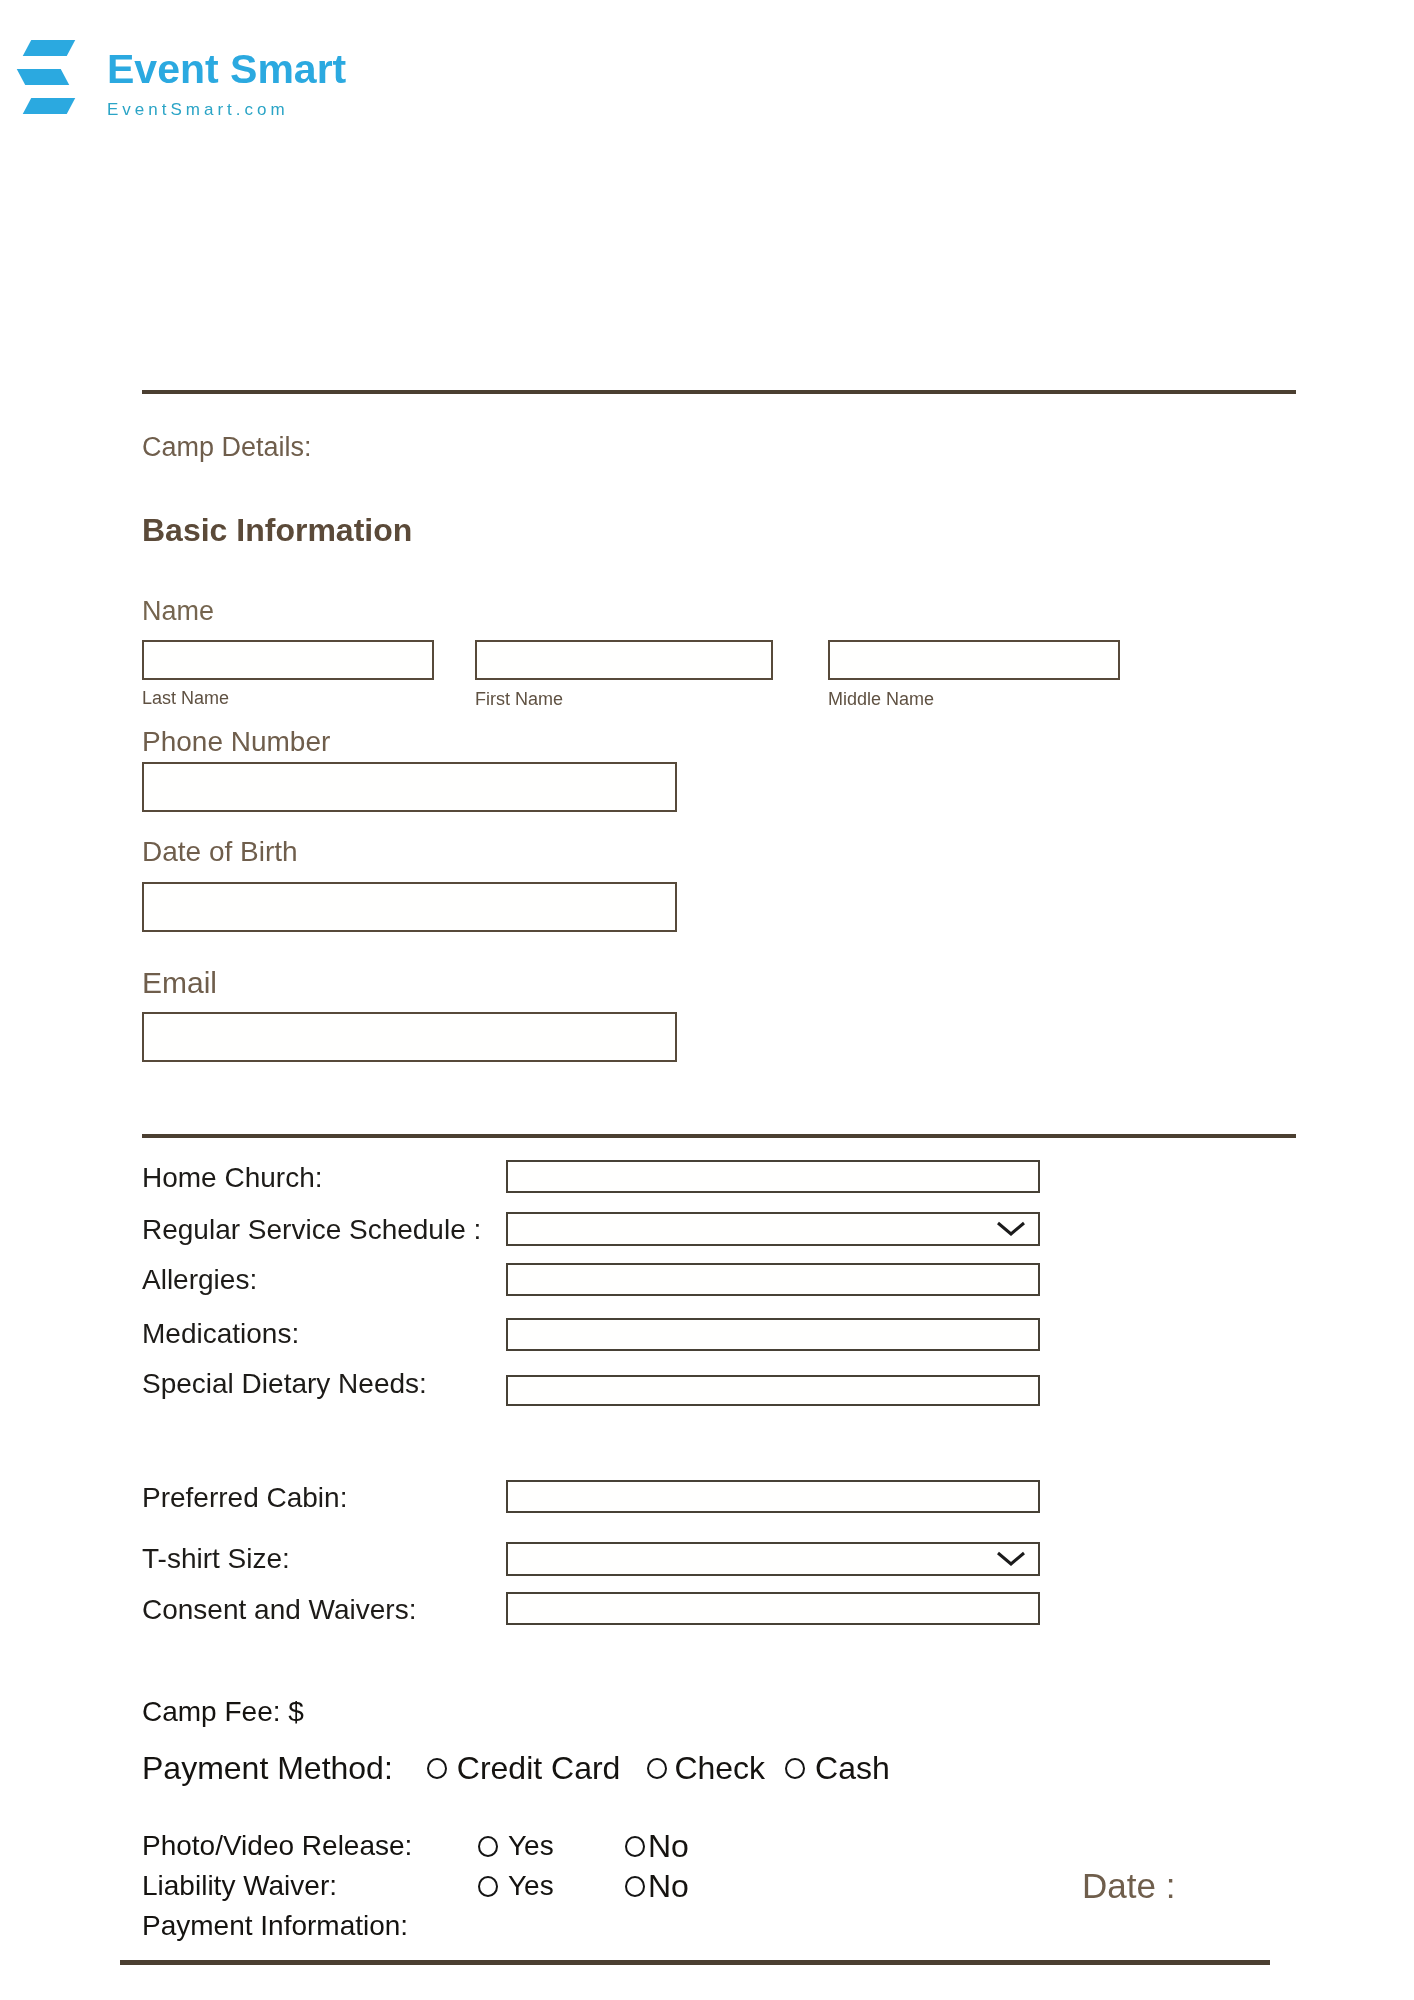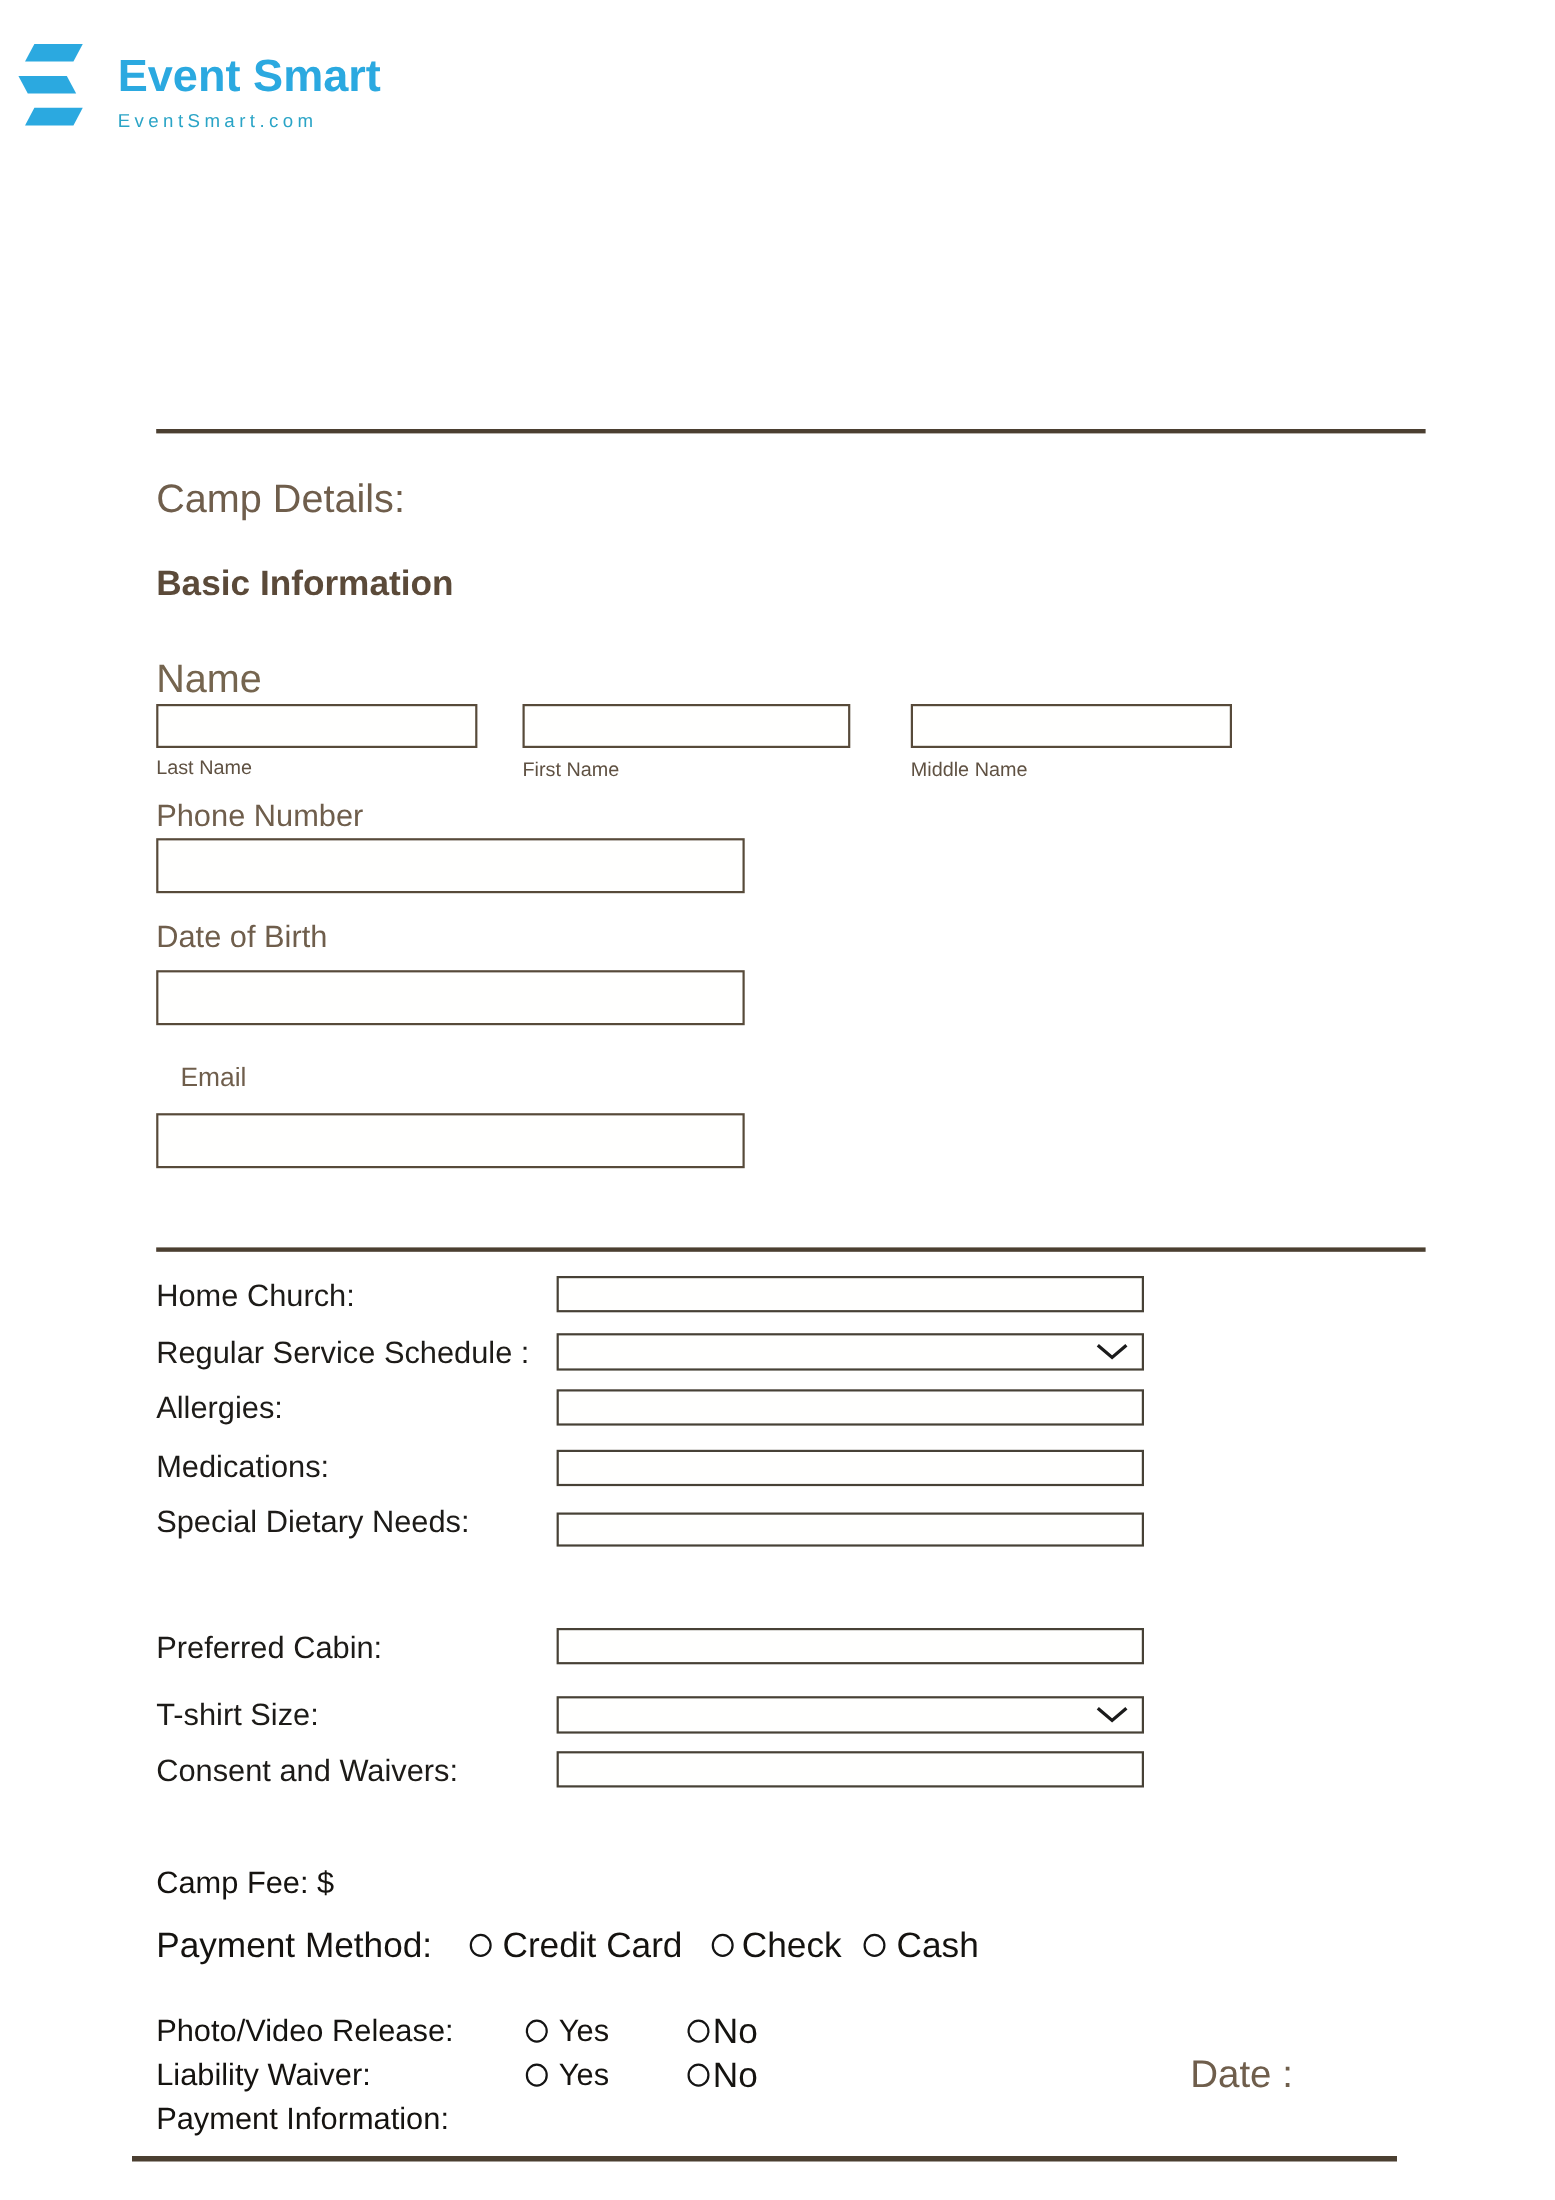--- a/index.html
+++ b/index.html
@@ -20,21 +20,21 @@
   .title {
     position:absolute; left:134px; top:134px;
     font-family:"DejaVu Serif", serif; font-size:100px; line-height:1.05;
     letter-spacing:-3px; color:#F9CED2; font-weight:normal;
     -webkit-text-stroke:3px #151515;
     text-shadow:-8px 8px 0 #F2B4B9, 5px 9px 0 #F2B4B9;
   }
   
   .divider { position:absolute; background:#4B3F31; }
   
-  .brown-label   { position:absolute; color:#6F5E4C; font-size:36px; }
+  .brown-label   { position:absolute; color:#6F5E4C; font-size:27px; }
   .section-head  { position:absolute; color:#5B4A39; font-size:32px; font-weight:bold; }
   .black-label   { position:absolute; color:#1D1B18; font-size:28px; }
   
   .tbox {
     position:absolute; background:#fffffe; border:2px solid #574A3A;
     outline:none; font-size:24px; color:#1d1b18; padding:0 10px;
     font-family:"Liberation Sans", sans-serif;
   }
   .mid .tbox, .mid .sbox { border:2px solid #474136; }
   .sbox { position:absolute; background:#fffffe; border:2px solid #474136; }
@@ -82,21 +82,21 @@
   <div class="name-sub" style="left:142px; top:688px;">Last Name</div>
   <div class="name-sub" style="left:475px; top:689px;">First Name</div>
   <div class="name-sub" style="left:828px; top:689px;">Middle Name</div>
 
   <div class="brown-label" style="left:142px; top:726px; font-size:28px;">Phone Number</div>
   <input class="tbox" style="left: 142px; top: 762px; width: 535px; height: 50px;">
 
   <div class="brown-label" style="left:142px; top:836px; font-size:28px;">Date of Birth</div>
   <input class="tbox" style="left: 142px; top: 882px; width: 535px; height: 50px;">
 
-  <div class="brown-label" style="left:142px; top:966px; font-size:24px;margin-left:22px;">Email</div>
+  <div class="brown-label" style="left:142px; top:966px; font-size:30px;">Email</div>
   <input class="tbox" style="left: 142px; top: 1012px; width: 535px; height: 50px;">
 
   <div class="divider" style="left:142px; top:1134px; width:1154px; height:4px;"></div>
 
   <div class="mid">
     <div class="black-label" style="left:142px; top:1162px;">Home Church:</div>
     <input class="tbox" style="left: 506px; top: 1160px; width: 534px; height: 33px;">
 
     <div class="black-label" style="left:142px; top:1214px;">Regular Service Schedule :</div>
     <div class="sbox" style="left:506px; top:1212px; width:534px; height:34px;">

